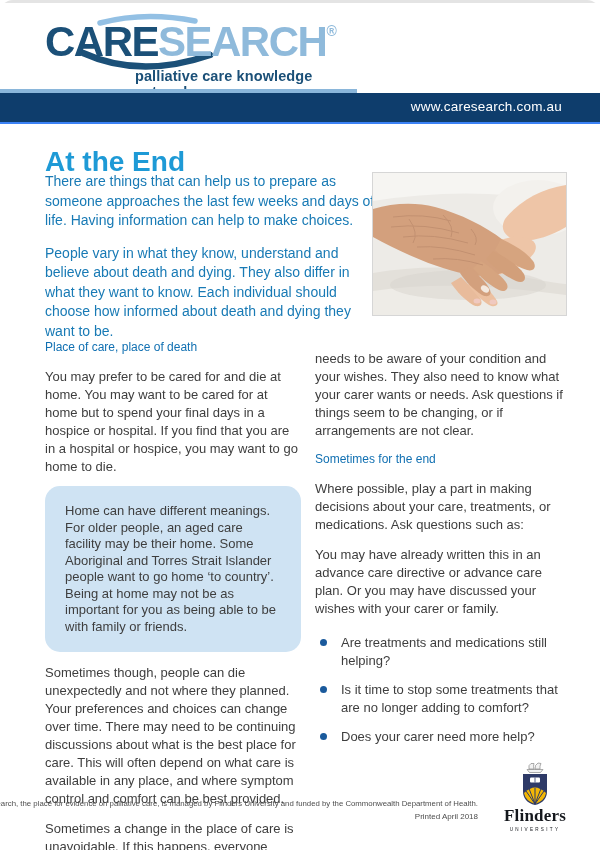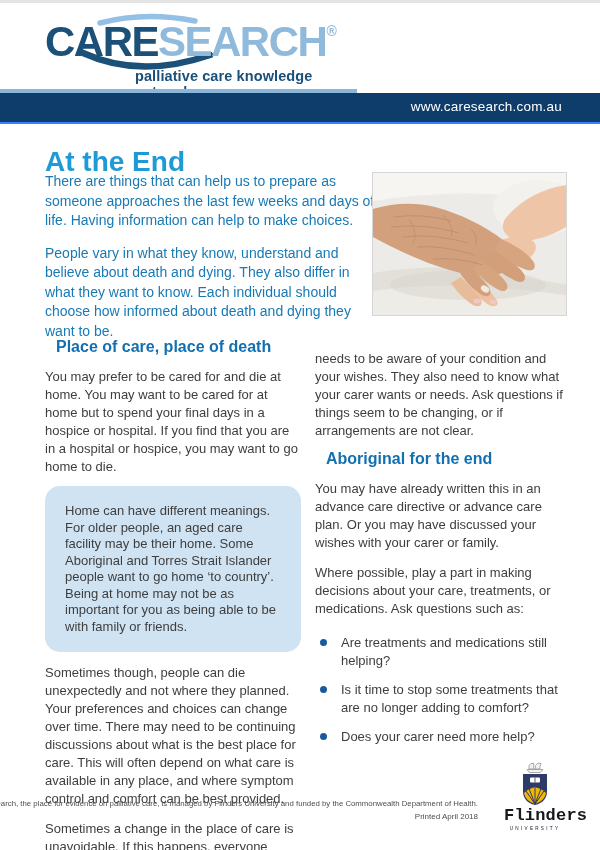--- a/index.html
+++ b/index.html
@@ -1,18 +1,18 @@
 <!DOCTYPE html>
 <html style="--navy-bar: #0e3d6c; --strip-blue: #8ab6da; --title-blue: #1e9ad6; --intro-blue: #187ab5; --heading-blue: #1170b2; --body-gray: #3e3e3e; --callout-bg: #cfe3f3; --bullet-navy: #1a5a9c; --logo-navy: #1b5078; --logo-light-blue: #8fbadb; --flinders-navy: #2e3a67; --flinders-gold: #f2b705;"><head>
 <meta charset="utf-8">
 <title>CareSearch – At the End</title>
 <style>
   html,body{margin:0;padding:0;background:#fff;}
   .page{position:relative;width:600px;height:850px;background:#fff;overflow:hidden;
-        font-family:"Liberation Sans",sans-serif;}
+        font-family:"Liberation Sans",sans-serif;border-radius:13px;}
   .top-edge{position:absolute;left:0;top:0;width:600px;height:3px;background:#e4e4e4;}
 
   
   .logo-wrap{position:absolute;left:45px;top:10px;width:312px;height:80px;}
   .swoosh{position:absolute;left:0;top:0;width:312px;height:80px;}
   .logo-text{position:absolute;left:0;top:8px;font-size:42px;font-weight:bold;
              letter-spacing:-1.5px;white-space:nowrap;}
   .logo-care{color:var(--logo-navy,#1b5078);}
   .logo-search{color:var(--logo-light-blue,#8fbadb);}
   .logo-reg{font-size:14px;color:var(--logo-light-blue,#8fbadb);vertical-align:20px;letter-spacing:0;}
@@ -31,37 +31,37 @@
          color:var(--intro-blue,#187ab5);}
   .intro p{margin:0 0 13px;}
   .photo{position:absolute;left:372px;top:172px;width:193px;height:142px;
          border:1px solid #d6d6d6;background:#edebe7;overflow:hidden;margin:0;}
 
   
   .col{position:absolute;top:338px;font-size:13px;line-height:18px;color:var(--body-gray,#3e3e3e);}
   .col-left{left:45px;width:256px;}
   .col-right{left:315px;width:252px;}
   .col p{margin:12px 0 10px;}
-  .sec-head{font-size:16px;font-weight:bold;color:var(--heading-blue,#1170b2);margin:0 11px 7px;}
+  .sec-head{font-size:12px;font-weight:normal;color:var(--heading-blue,#1170b2);margin:0 0 7px;}
   .col-right .sec-head{margin-top:2px;}
   .callout{background:var(--callout-bg,#cfe3f3);border-radius:15px;padding:11px 14px;
            margin:2px 0 12px;line-height:16.5px;}
   .callout p{margin:6px;}
   .bullets{list-style:none;margin:16px 0 0;padding:0;}
   .bullets li{position:relative;padding-left:26px;margin-bottom:11px;}
   .dot{position:absolute;left:5px;top:5px;width:7px;height:7px;border-radius:50%;
        background:var(--bullet-navy,#1a5a9c);}
 
   
   .fine{position:absolute;right:122px;top:799px;text-align:right;color:#4d4d4d;
         font-size:7.8px;white-space:nowrap;line-height:9px;}
   .fine .line2{margin-top:4px;font-size:8px;}
   .flinders{position:absolute;left:504px;top:760px;width:62px;text-align:center;}
   .fl-crest{display:block;margin:0 auto;}
-  .fl-name{font-family:Liberation Mono, monospace;font-size:17px;font-weight:bold;
+  .fl-name{font-family:Liberation Serif, serif;font-size:17px;font-weight:bold;
            color:#15181d;letter-spacing:.2px;margin-top:0;}
   .fl-uni{font-size:4.6px;letter-spacing:2.3px;color:#15181d;margin-top:1px;}
 </style>
 </head>
 <body>
 
 <div class="page">
   <div class="top-edge"></div>
 
   <header>
@@ -131,23 +131,23 @@
     <p>You may prefer to be cared for and die at home. You may want to be cared for at home but to spend your final days in a hospice or hospital. If you find that you are in a hospital or hospice, you may want to go home to die.</p>
     <aside class="callout">
       <p>Home can have different meanings. For older people, an aged care facility may be their home. Some Aboriginal and Torres Strait Islander people want to go home ‘to country’. Being at home may not be as important for you as being able to be with family or friends.</p>
     </aside>
     <p>Sometimes though, people can die unexpectedly and not where they planned. Your preferences and choices can change over time. There may need to be continuing discussions about what is the best place for care. This will often depend on what care is available in any place, and where symptom control and comfort can be best provided.</p>
     <p>Sometimes a change in the place of care is unavoidable. If this happens, everyone</p>
   </div>
 
   <div class="col col-right">
     <p>needs to be aware of your condition and your wishes. They also need to know what your carer wants or needs. Ask questions if things seem to be changing, or if arrangements are not clear.</p>
-    <h3 class="sec-head">Aboriginal for the end</h3>
+    <h3 class="sec-head">Sometimes for the end</h3>
+    <p>Where possible, play a part in making decisions about your care, treatments, or medications. Ask questions such as:</p>
     <p>You may have already written this in an advance care directive or advance care plan. Or you may have discussed your wishes with your carer or family.</p>
-    <p>Where possible, play a part in making decisions about your care, treatments, or medications. Ask questions such as:</p>
     <ul class="bullets">
       <li>
         <span class="dot"></span>
         <span>Are treatments and medications still helping?</span>
       </li>
       <li>
         <span class="dot"></span>
         <span>Is it time to stop some treatments that are no longer adding to comfort?</span>
       </li>
       <li>

